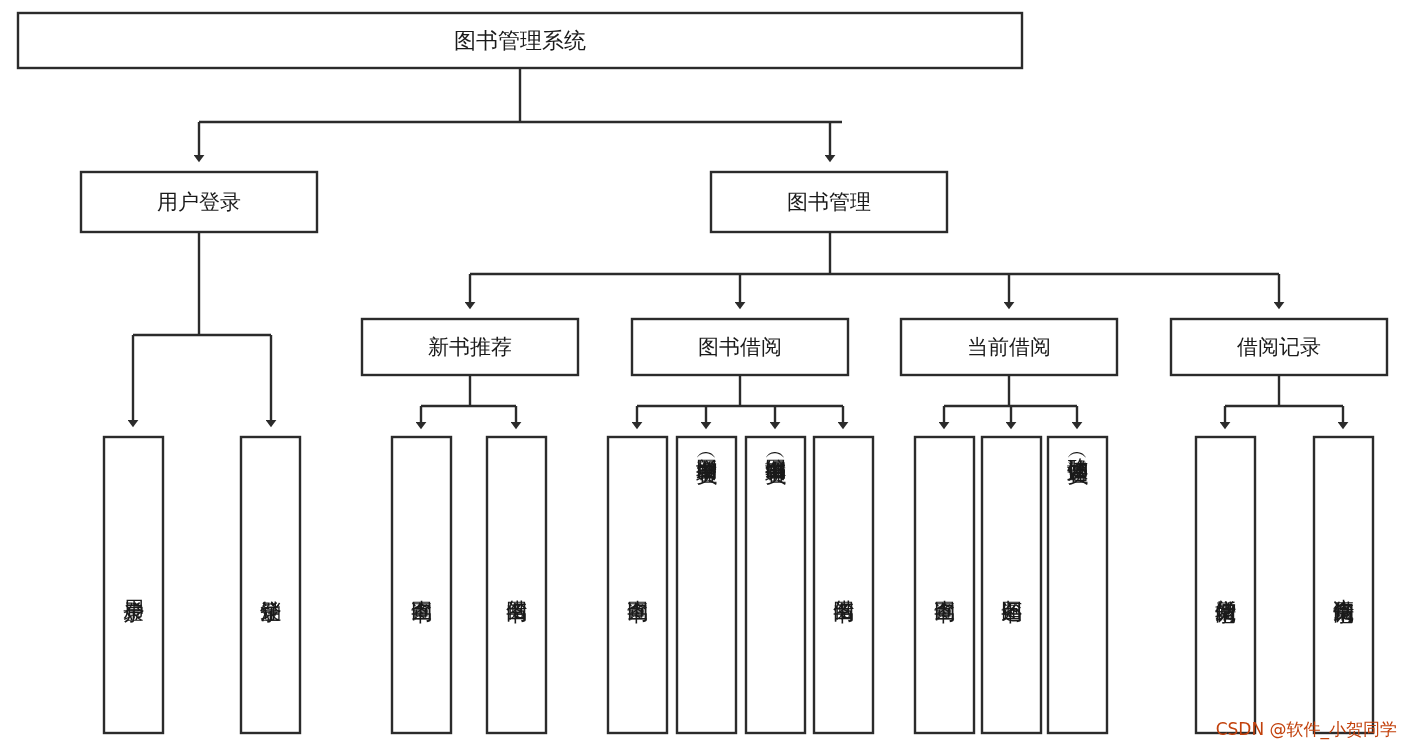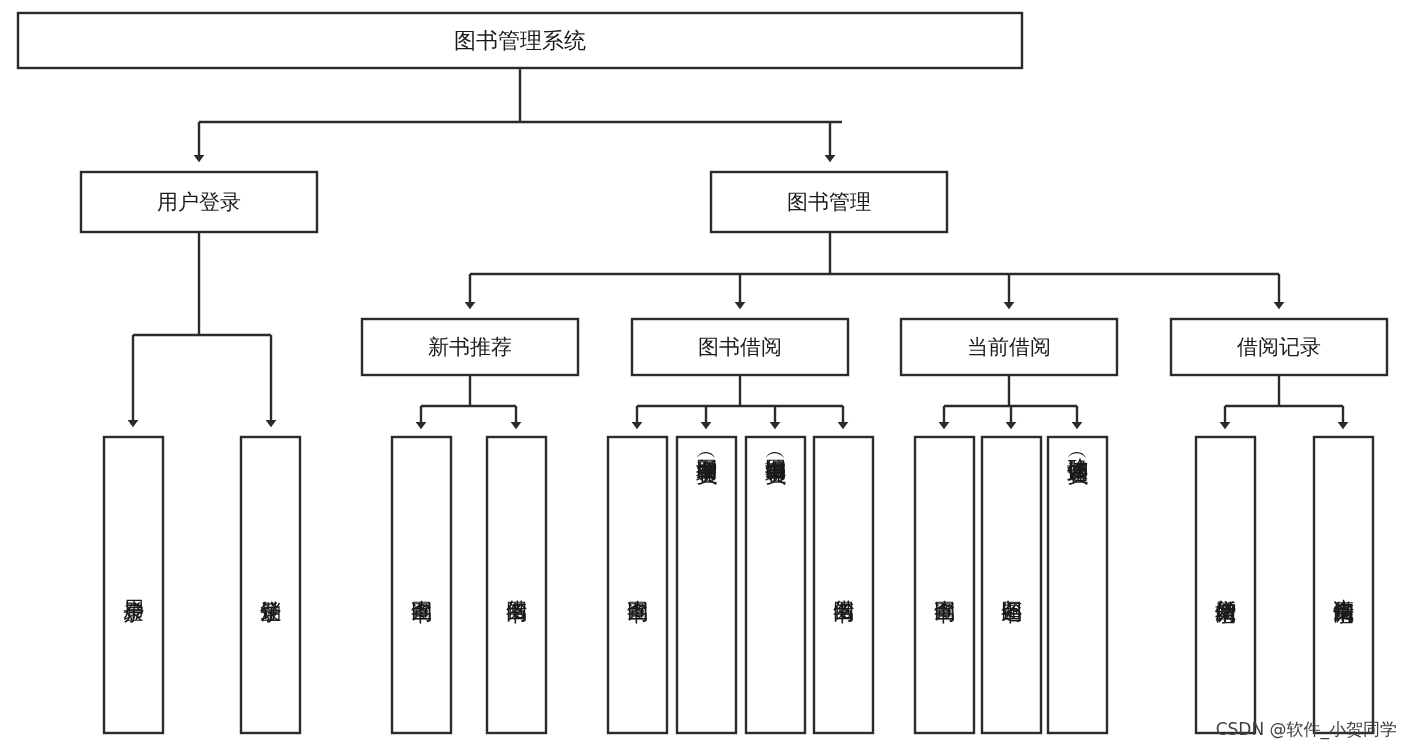--- a/index.html
+++ b/index.html
@@ -65,21 +65,21 @@
     color: #1a1a1a;
     letter-spacing: 1px;
     white-space: nowrap;
   }
   .watermark {
     position: absolute;
     right: 8px;
     bottom: 6px;
     font-family: "DejaVu Sans", "Liberation Sans", sans-serif;
     font-size: 17px;
-    color: #404040;
+    color: #c2410c;
     white-space: nowrap;
   }
 </style>
 </head>
 <body>
 
 <div id="diagram-root">
 
   <svg class="diagram-canvas" viewBox="0 0 1405 747">
     <defs>

